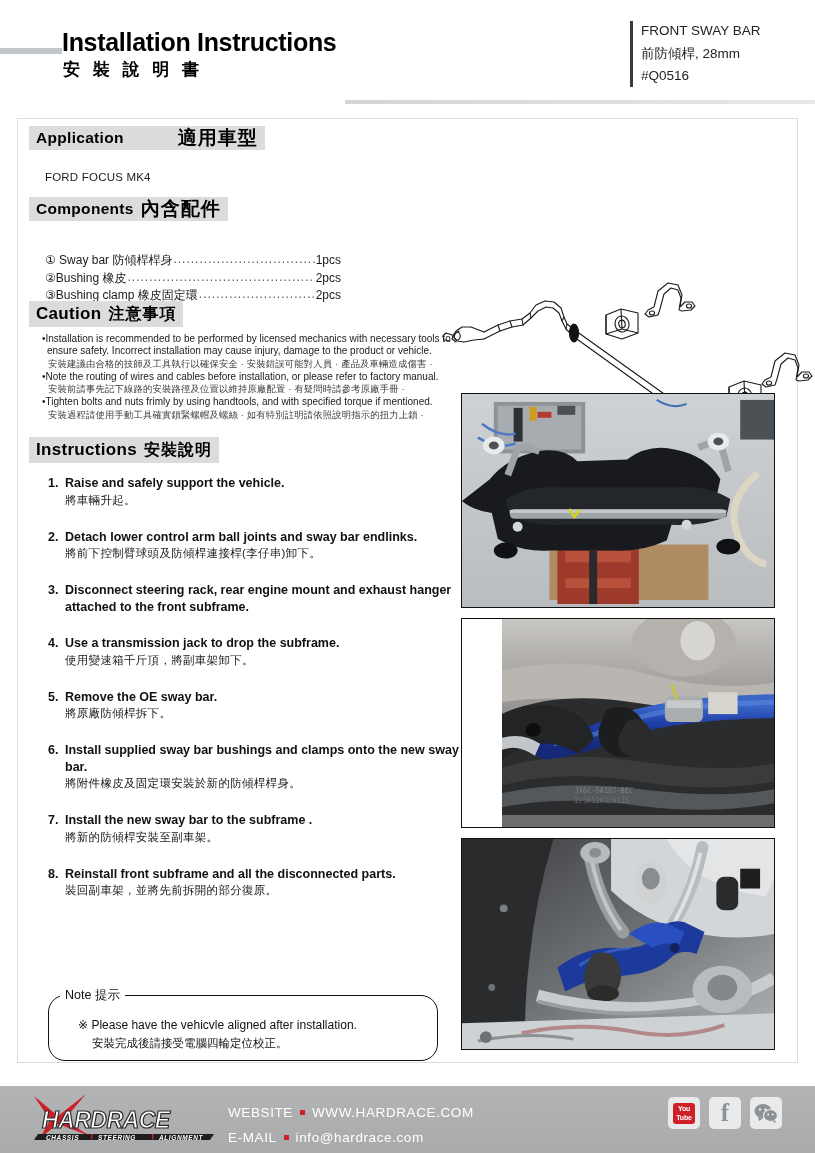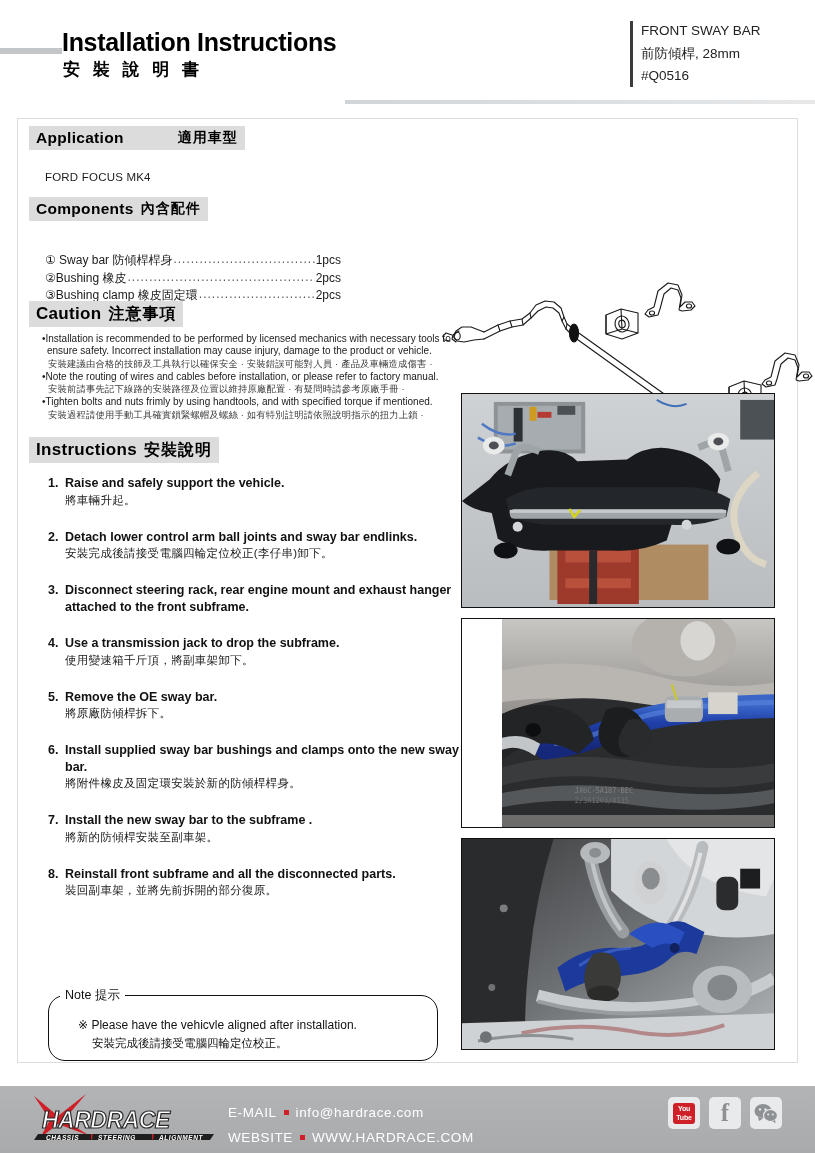--- a/index.html
+++ b/index.html
@@ -50,21 +50,21 @@
   
   .band {
     position: absolute;
     background: #dcdcdc;
     display: flex; align-items: center;
     padding: 0 7px;
     font-weight: bold; color: #000;
     white-space: nowrap;
   }
   .band .en { font-size: 15.5px; letter-spacing: 0.3px; }
-  .band .cn { font-size: 14px; margin-left: 7px; letter-spacing: 1px; }
+  .band .cn { font-size: 19px; margin-left: 7px; letter-spacing: 1px; }
 
   #band-application { left: 11px; top: 7px;  height: 24px; gap: 47px; }
   #band-components  { left: 11px; top: 78px; height: 24px; }
   #band-caution     { left: 11px; top: 182px; height: 26px; }
   #band-instructions{ left: 11px; top: 318px; height: 26px; }
   #band-caution .en, #band-instructions .en { font-size: 17px; }
   #band-caution .cn, #band-instructions .cn { font-size: 16px; }
 
   .application-value {
     position: absolute; left: 27px; top: 52px;
@@ -242,21 +242,21 @@
           <div class="step-num">1.</div>
           <div class="step-body">
             <div class="step-en">Raise and safely support the vehicle.</div>
             <div class="step-cn">將車輛升起。</div>
           </div>
         </div>
         <div class="step">
           <div class="step-num">2.</div>
           <div class="step-body">
             <div class="step-en">Detach lower control arm ball joints and sway bar endlinks.</div>
-            <div class="step-cn">安裝完成後請接受電腦四輪定位校正(李仔串)卸下。</div>
+            <div class="step-cn">將前下控制臂球頭及防傾桿連接桿(李仔串)卸下。</div>
           </div>
         </div>
         <div class="step">
           <div class="step-num">3.</div>
           <div class="step-body">
             <div class="step-en">Disconnect steering rack, rear engine mount and exhaust hanger attached to the front subframe.</div>
           </div>
         </div>
         <div class="step">
           <div class="step-num">4.</div>
@@ -540,28 +540,28 @@
         <text x="18" y="45.5" font-family="Liberation Sans, sans-serif" font-size="6.5" font-weight="bold" font-style="italic" fill="#ffffff" letter-spacing="0.6">CHASSIS</text>
         <rect x="63" y="40" width="1.4" height="5.4" fill="#cf2027"></rect>
         <text x="70" y="45.5" font-family="Liberation Sans, sans-serif" font-size="6.5" font-weight="bold" font-style="italic" fill="#ffffff" letter-spacing="0.6">STEERING</text>
         <rect x="124" y="40" width="1.4" height="5.4" fill="#cf2027"></rect>
         <text x="131" y="45.5" font-family="Liberation Sans, sans-serif" font-size="6.5" font-weight="bold" font-style="italic" fill="#ffffff" letter-spacing="0.6">ALIGNMENT</text>
       </svg>
     </div>
 
     <div class="contact">
       <div class="contact-row">
+        <span>WEBSITE</span>
+        <span class="red-sq"></span>
+        <span>WWW.HARDRACE.COM</span>
+      </div>
+      <div class="contact-row">
         <span>E-MAIL</span>
         <span class="red-sq"></span>
         <span>info@hardrace.com</span>
-      </div>
-      <div class="contact-row">
-        <span>WEBSITE</span>
-        <span class="red-sq"></span>
-        <span>WWW.HARDRACE.COM</span>
       </div>
     </div>
   </div>
 
   <div class="socials">
     <div class="social">
       <div class="yt-badge">
         <div>You</div>
         <div>Tube</div>
       </div>

